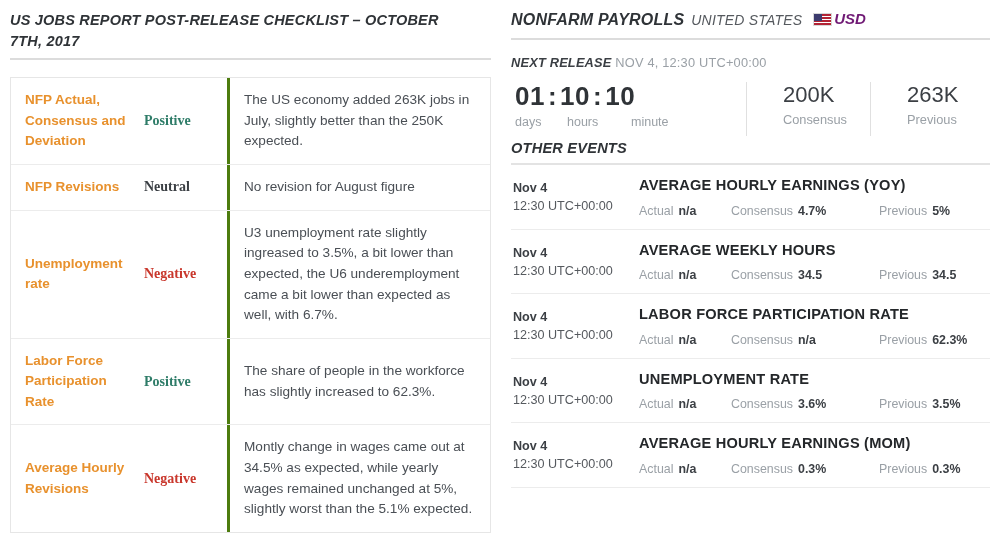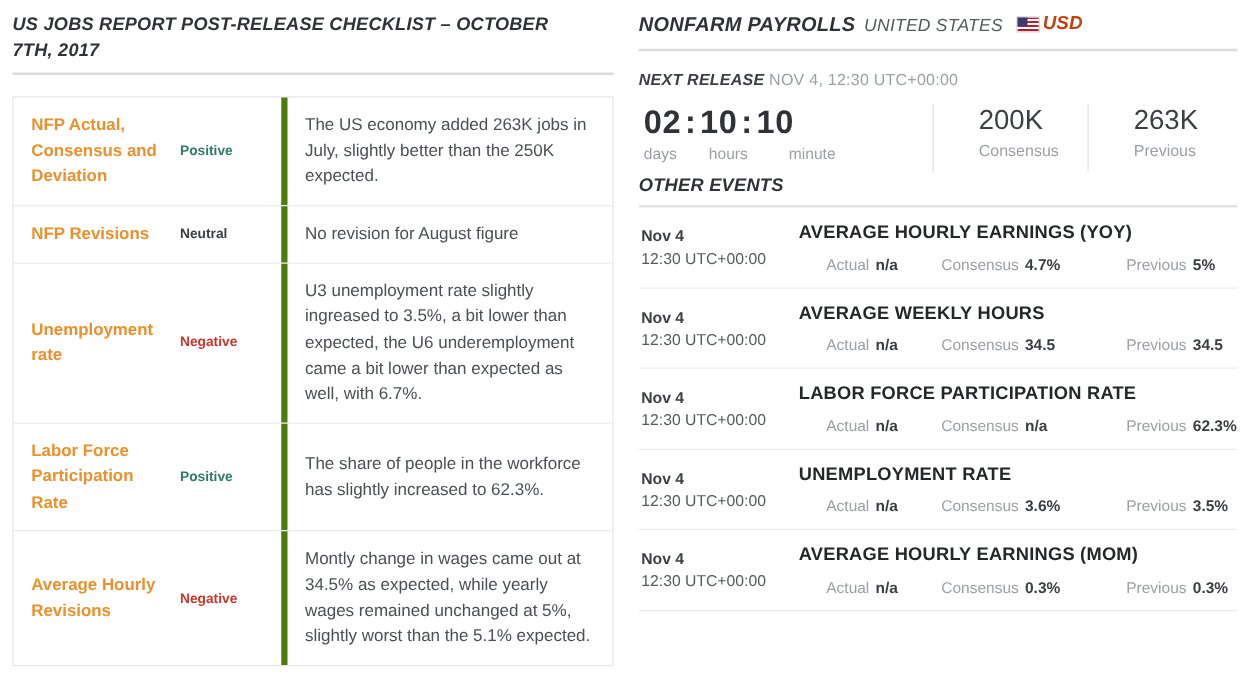--- a/index.html
+++ b/index.html
@@ -63,24 +63,25 @@
     font-size: 13.5px;
     line-height: 1.52;
     display: flex;
     align-items: center;
   }
   .c-verdict {
     width: 86px;
     flex: 0 0 86px;
     padding: 12px 6px 12px 0;
     font-weight: bold;
-    font-size: 11px;
+    font-size: 14px;
     display: flex;
     align-items: center;
-    border-right: 5px solid #4d7c0f;
+    border-right: 3px solid #4d7c0f;
+    font-family: Liberation Serif, serif;
   }
   .c-verdict.positive { color: #2e7c68; }
   .c-verdict.negative { color: #c9372c; }
   .c-verdict.neutral  { color: #3b3f44; }
   .c-desc {
     flex: 1 1 auto;
     padding: 12px 14px 12px 14px;
     color: #4a4f55;
     font-size: 13.6px;
     line-height: 1.52;
@@ -114,21 +115,21 @@
     color: #55595e;
     letter-spacing: 0.2px;
   }
   .r-head-ccy {
     display: inline-flex;
     align-items: center;
     gap: 2px;
     font-size: 15px;
     font-weight: bold;
     font-style: italic;
-    color: #c2410c;
+    color: #701a75;
     margin-left: 4px;
   }
   .flag-icon {
     display: inline-block;
     width: 19px; height: 13px;
     position: relative;
     top: 1px;
     background:
       linear-gradient(to bottom,
         #b22234 0 14.3%, #ffffff 14.3% 28.6%,
@@ -256,21 +257,21 @@
     letter-spacing: 0.2px;
     line-height: 1.2;
   }
   .ev-stats {
     display: flex;
     margin-top: 9px;
     font-size: 12.4px;
     color: #9aa0a6;
   }
   .ev-stat { display: flex; gap: 5px; }
-  .ev-stat.s-actual    { width: 92px; flex: 0 0 92px; margin-left: 22px; }
+  .ev-stat.s-actual    { width: 92px; flex: 0 0 92px; }
   .ev-stat.s-consensus { width: 148px; flex: 0 0 148px; }
   .ev-stat.s-previous  { width: 110px; flex: 0 0 110px; }
   .ev-stat b { color: #3b3f44; font-weight: bold; }
 </style>
 </head>
 <body>
 
 <div class="page">
 
   <div class="left-panel">
@@ -325,21 +326,21 @@
     <div class="r-rule"></div>
 
     <div class="next-release">
       <span class="nr-label">NEXT RELEASE</span>
       <span>NOV 4, 12:30 UTC+00:00</span>
     </div>
 
     <div class="counters">
       <div class="countdown">
         <div class="cd-digits">
-          <span>02</span><span class="sep">:</span><span>10</span><span class="sep">:</span><span>10</span>
+          <span>01</span><span class="sep">:</span><span>10</span><span class="sep">:</span><span>10</span>
         </div>
         <div class="cd-labels">
           <span>days</span>
           <span>hours</span>
           <span>minute</span>
         </div>
       </div>
 
       <div class="stat-cell consensus">
         <div class="stat-val">200K</div>

